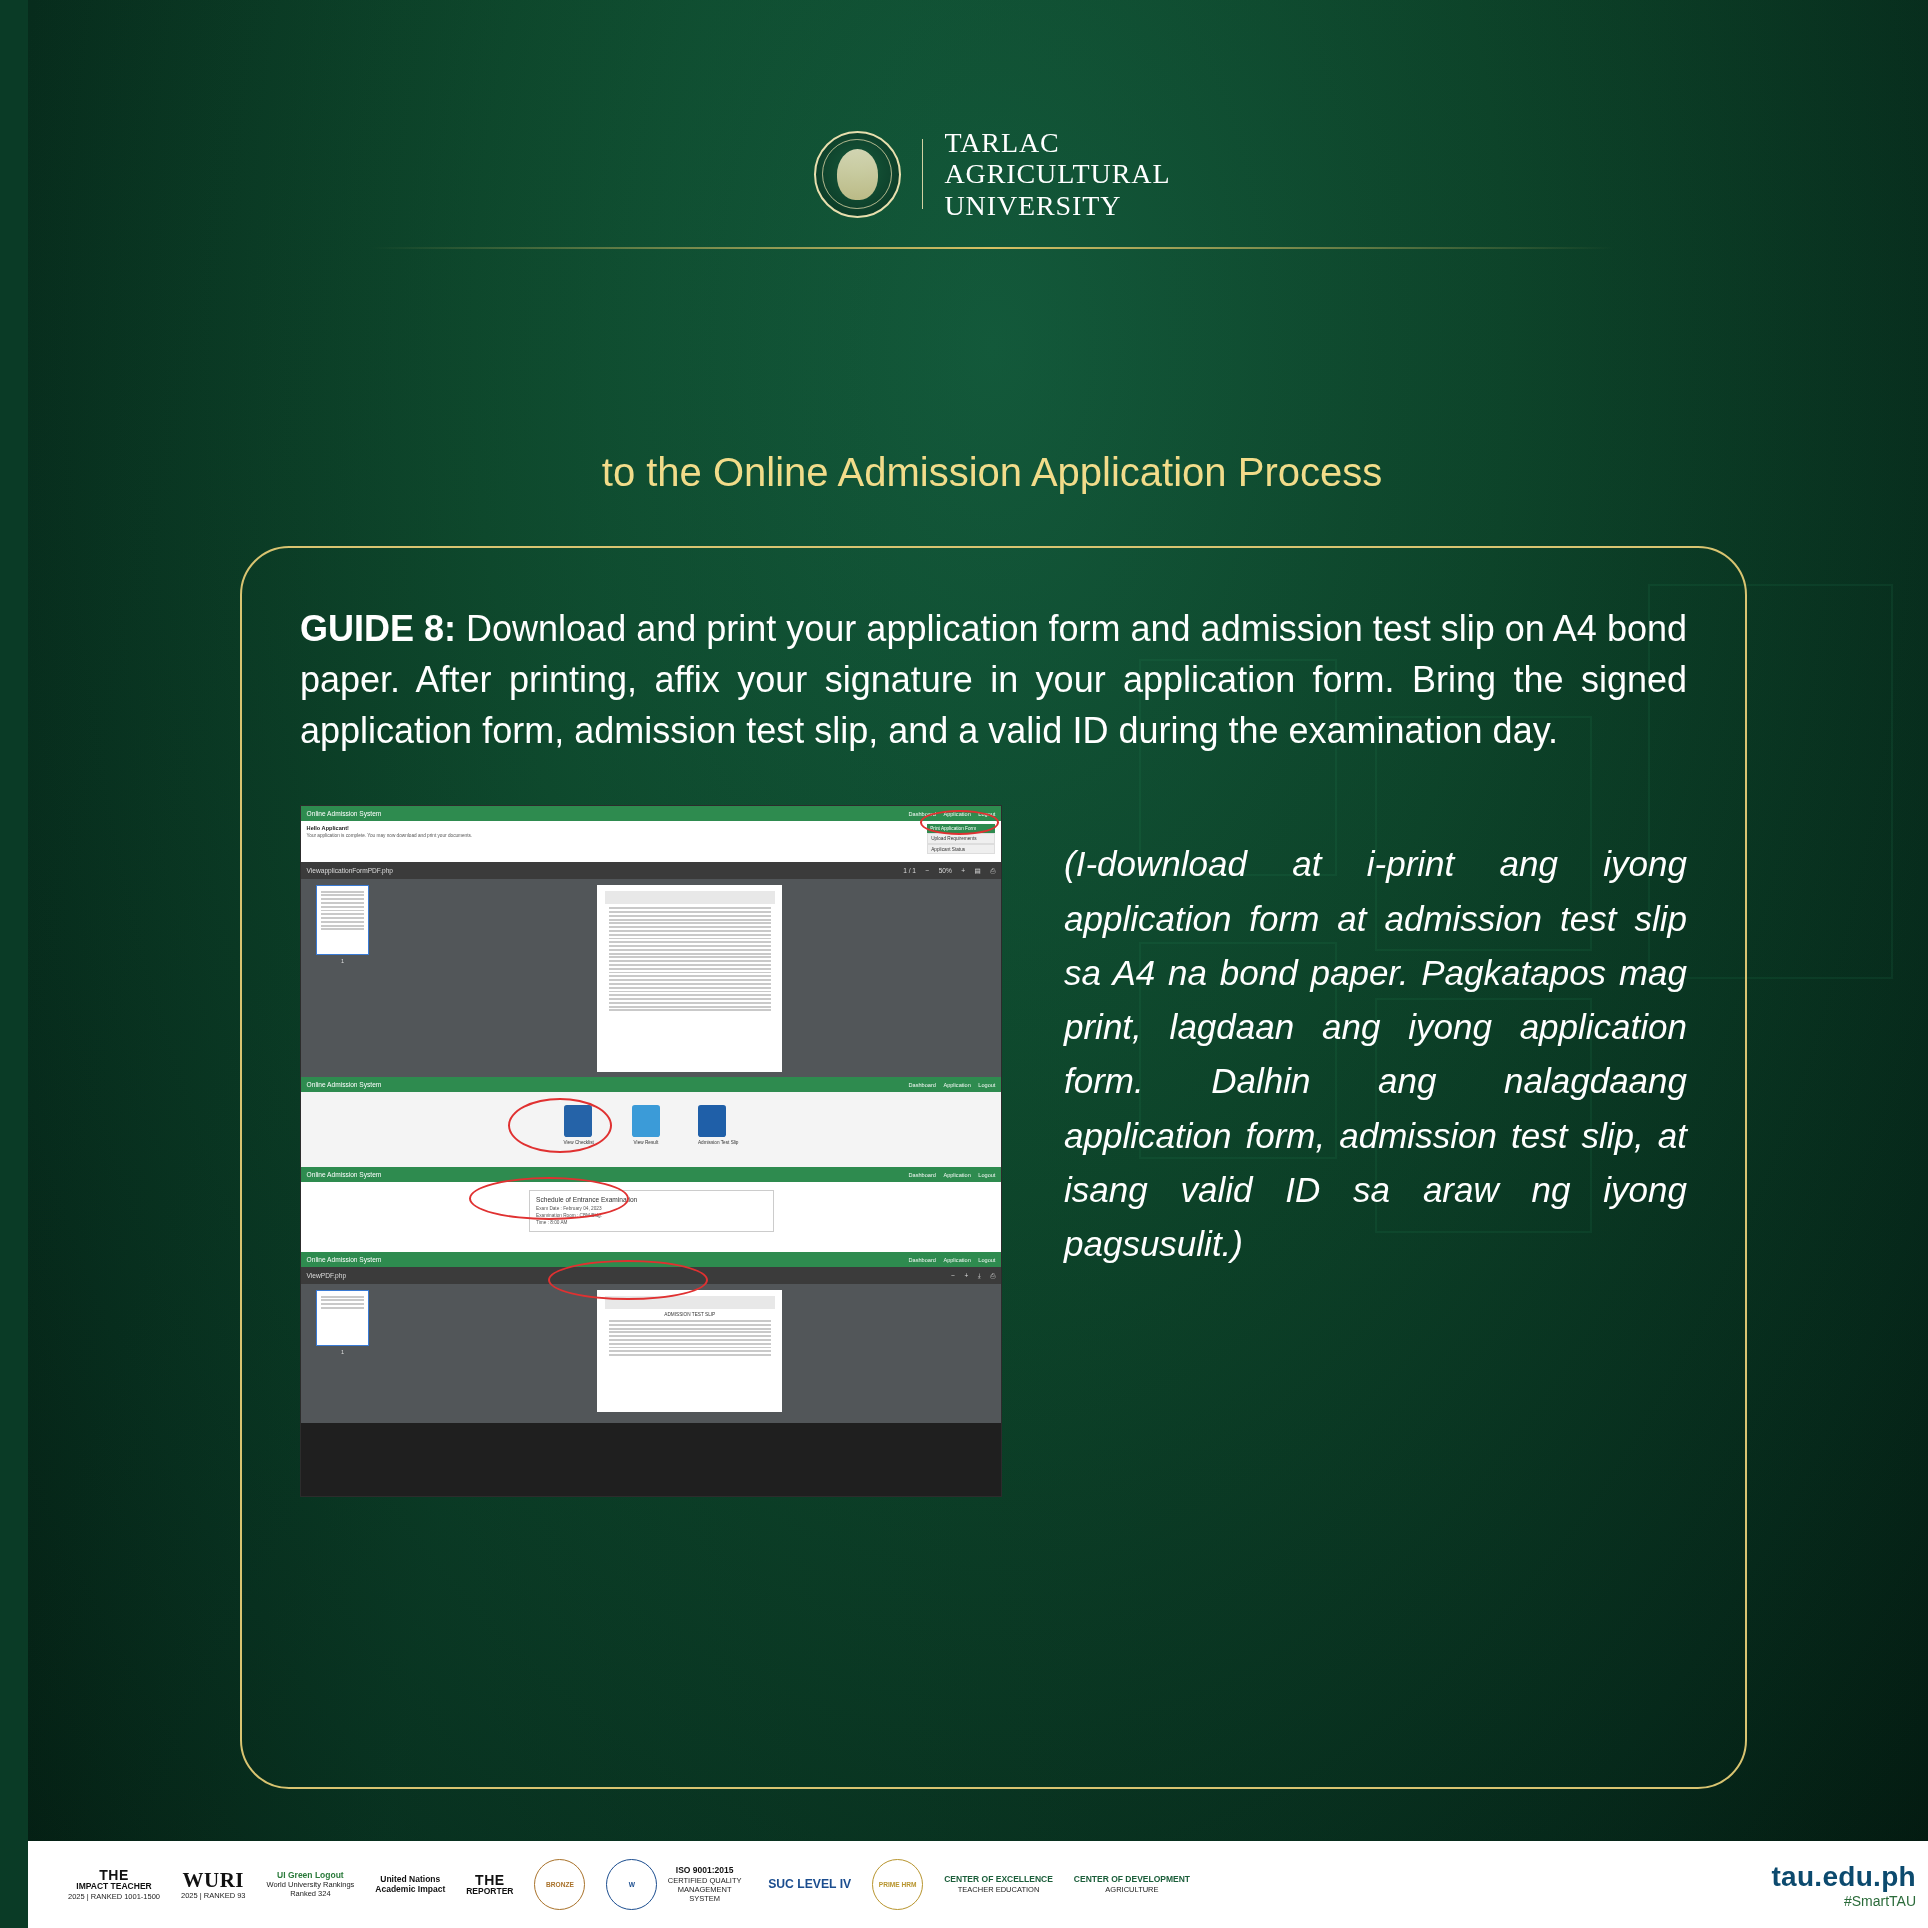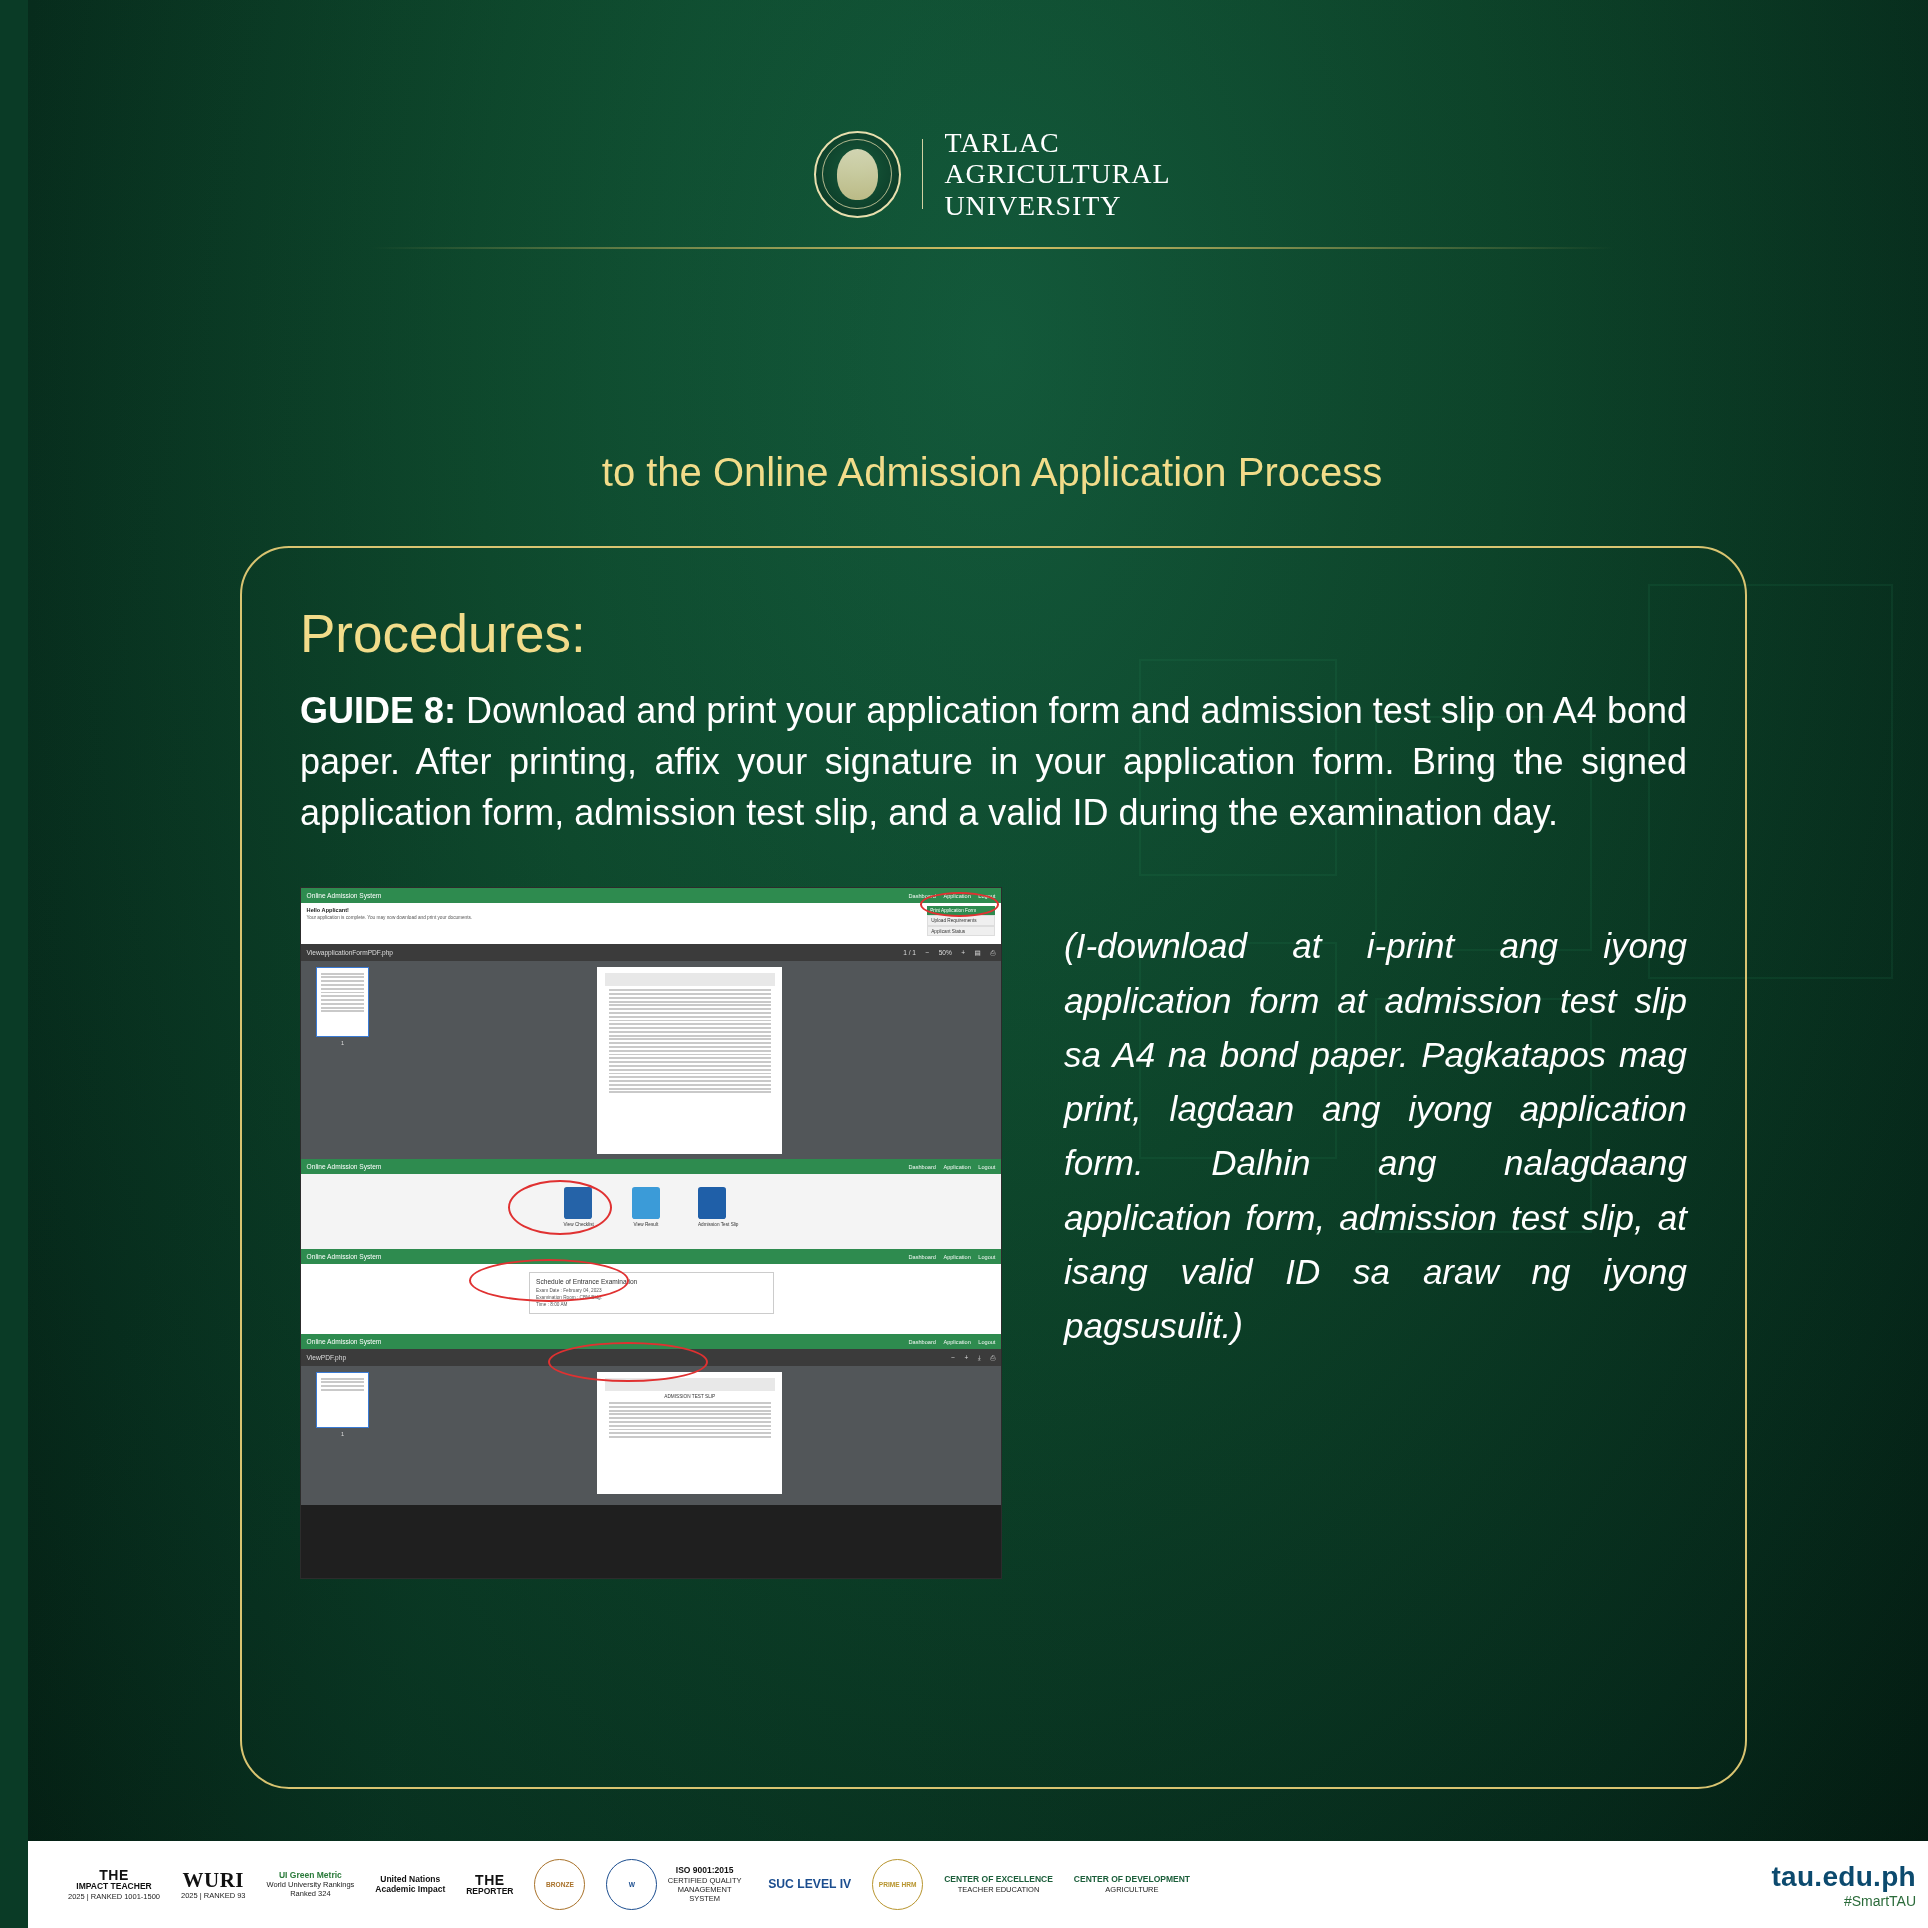--- a/index.html
+++ b/index.html
@@ -212,21 +212,20 @@
       <div>TARLAC</div>
       <div>AGRICULTURAL</div>
       <div>UNIVERSITY</div>
     </div>
   </div>
   <div class="hairline"></div>
 
   <div class="subtitle">to the Online Admission Application Process</div>
 
   <div class="card">
-    <div class="proc-title">Procedures:</div>
     <div class="step-text">
       <b>GUIDE 8:</b><span> Download and print your application form and admission test slip on A4 bond paper. After printing, affix your signature in your application form. Bring the signed application form, admission test slip, and a valid ID during the examination day.</span>
     </div>
 
     <div class="content-row">
 
       <div class="shot">
 
         <div class="shot-panel">
           <div class="bar-green">
@@ -413,21 +412,21 @@
       <div class="badge">
         <div class="b1">THE</div>
         <div class="b2">IMPACT TEACHER</div>
         <div class="b3">2025 | RANKED 1001-1500</div>
       </div>
       <div class="badge">
         <div class="b1" style="font-size:21px;font-family:'Liberation Serif',serif;">WURI</div>
         <div class="b3">2025 | RANKED 93</div>
       </div>
       <div class="badge">
-        <div class="b2" style="color:#2a7a3a;">UI Green Metric</div>
+        <div class="b2" style="color:#2a7a3a;">UI Green Logout</div>
         <div class="b3">World University Rankings</div>
         <div class="b3">Ranked 324</div>
       </div>
       <div class="badge">
         <div class="b2">United Nations</div>
         <div class="b2">Academic Impact</div>
       </div>
       <div class="badge">
         <div class="b1">THE</div>
         <div class="b2">REPORTER</div>

